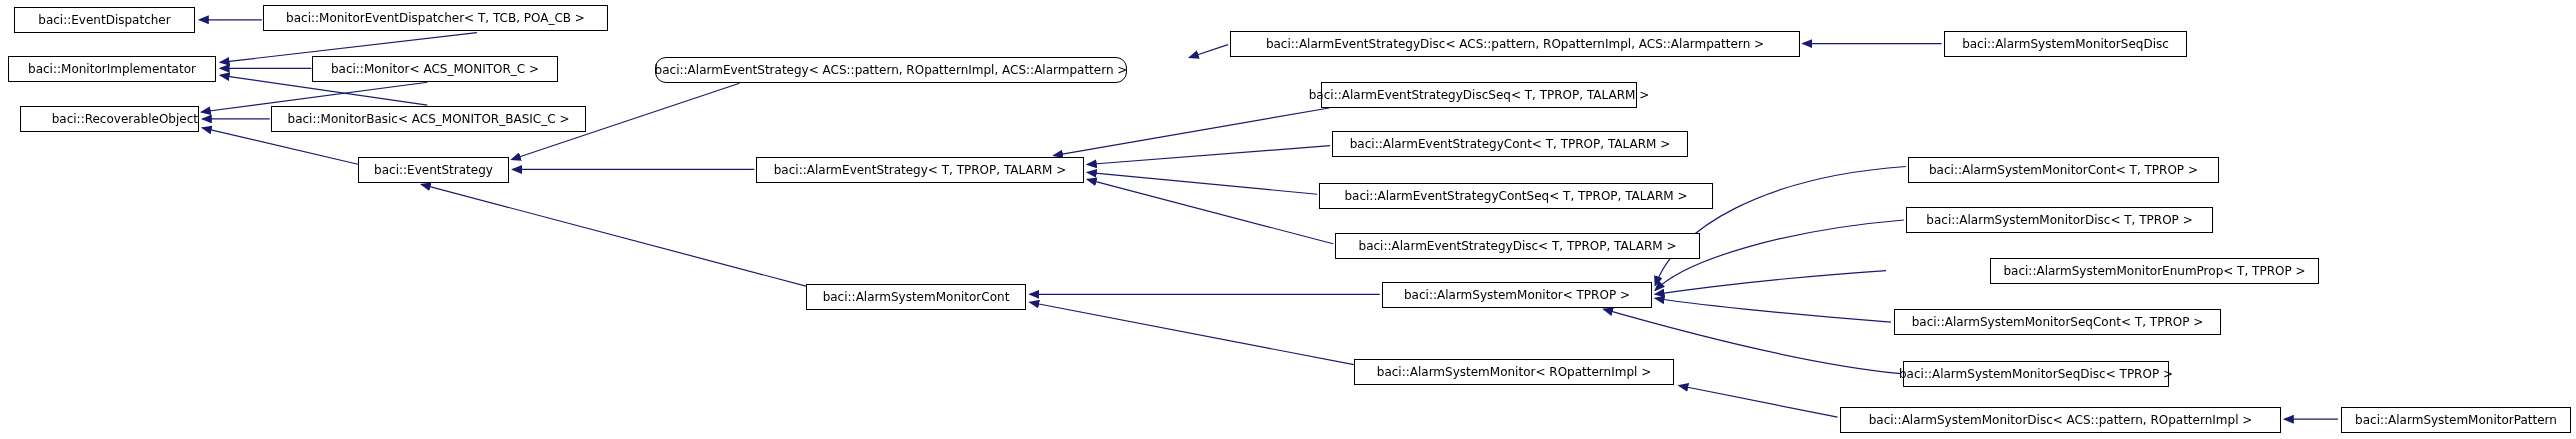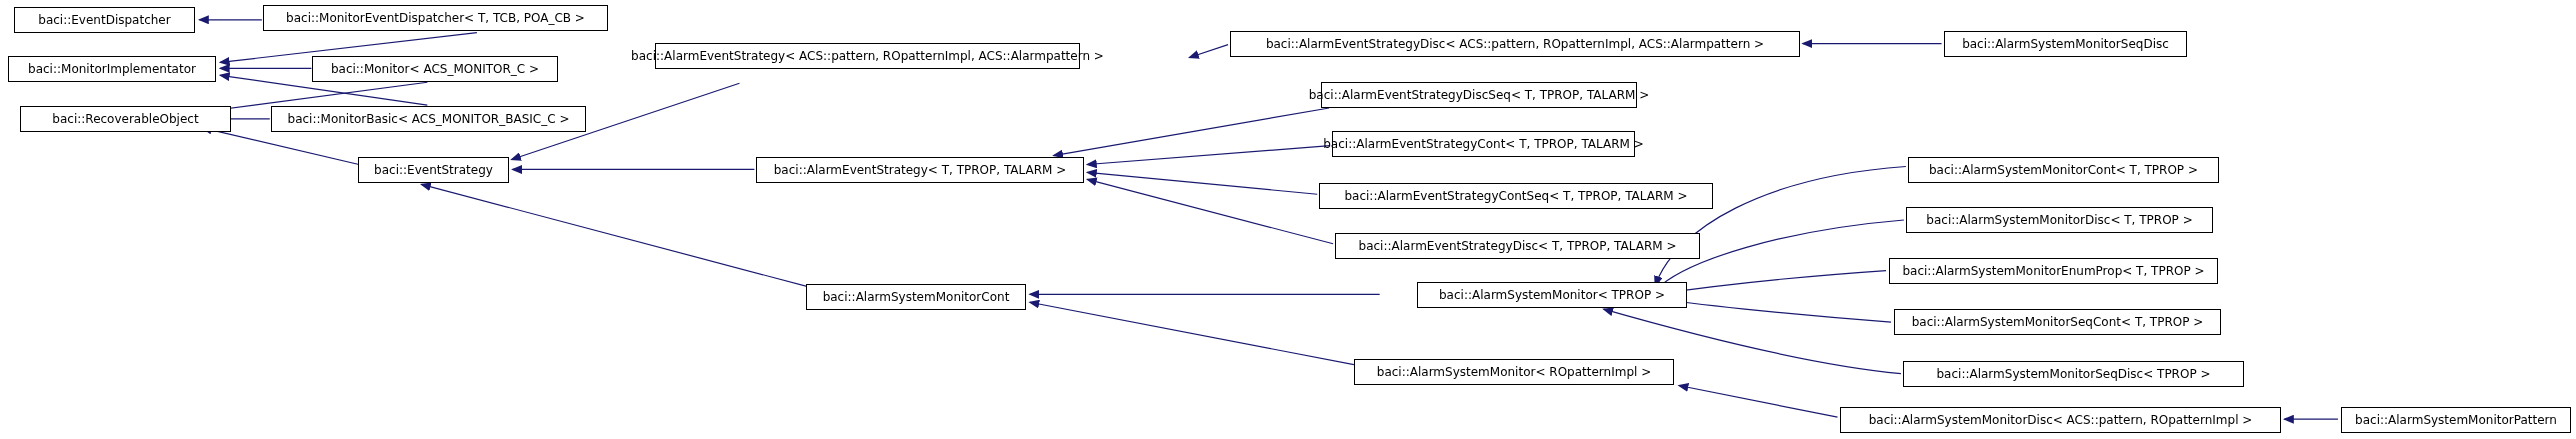--- a/index.html
+++ b/index.html
@@ -76,75 +76,75 @@
     </div>
     <div class="node" style="left: 263px; top: 5px; width: 345px;">
       <span>baci::MonitorEventDispatcher&lt; T, TCB, POA_CB &gt;</span>
     </div>
     <div class="node" style="left: 8px; top: 56px; width: 208px;">
       <span>baci::MonitorImplementator</span>
     </div>
     <div class="node" style="left: 312px; top: 56px; width: 246px;">
       <span>baci::Monitor&lt; ACS_MONITOR_C &gt;</span>
     </div>
-    <div class="node" style="left: 20px; top: 106px; width: 211px;">
+    <div class="node" style="left: 20px; top: 106px; width: 179px; justify-content: flex-end;">
       <span>baci::RecoverableObject</span>
     </div>
     <div class="node" style="left: 271px; top: 106px; width: 315px;">
       <span>baci::MonitorBasic&lt; ACS_MONITOR_BASIC_C &gt;</span>
     </div>
     <div class="node" style="left: 358px; top: 157px; width: 151px;">
       <span>baci::EventStrategy</span>
     </div>
-    <div class="node" style="left: 655px; top: 43px; width: 425px;">
+    <div class="node" style="left: 655px; top: 57px; width: 472px; border-radius: 11px;">
       <span>baci::AlarmEventStrategy&lt; ACS::pattern, ROpatternImpl, ACS::Alarmpattern &gt;</span>
     </div>
     <div class="node" style="left: 756px; top: 157px; width: 328px;">
       <span>baci::AlarmEventStrategy&lt; T, TPROP, TALARM &gt;</span>
     </div>
     <div class="node" style="left: 806px; top: 284px; width: 220px;">
       <span>baci::AlarmSystemMonitorCont</span>
     </div>
     <div class="node" style="left: 1354px; top: 359px; width: 320px;">
       <span>baci::AlarmSystemMonitor&lt; ROpatternImpl &gt;</span>
     </div>
     <div class="node" style="left: 1230px; top: 31px; width: 570px;">
       <span>baci::AlarmEventStrategyDisc&lt; ACS::pattern, ROpatternImpl, ACS::Alarmpattern &gt;</span>
     </div>
     <div class="node" style="left: 1321px; top: 82px; width: 316px;">
       <span>baci::AlarmEventStrategyDiscSeq&lt; T, TPROP, TALARM &gt;</span>
     </div>
-    <div class="node" style="left: 1332px; top: 131px; width: 303px;">
+    <div class="node" style="left: 1332px; top: 131px; width: 356px;">
       <span>baci::AlarmEventStrategyCont&lt; T, TPROP, TALARM &gt;</span>
     </div>
     <div class="node" style="left: 1319px; top: 183px; width: 394px;">
       <span>baci::AlarmEventStrategyContSeq&lt; T, TPROP, TALARM &gt;</span>
     </div>
     <div class="node" style="left: 1335px; top: 233px; width: 365px;">
       <span>baci::AlarmEventStrategyDisc&lt; T, TPROP, TALARM &gt;</span>
     </div>
-    <div class="node" style="left: 1382px; top: 282px; width: 270px; margin-left: 35px;">
+    <div class="node" style="left: 1382px; top: 282px; width: 270px;">
       <span>baci::AlarmSystemMonitor&lt; TPROP &gt;</span>
     </div>
     <div class="node" style="left: 1944px; top: 31px; width: 243px;">
       <span>baci::AlarmSystemMonitorSeqDisc</span>
     </div>
     <div class="node" style="left: 1908px; top: 157px; width: 311px;">
       <span>baci::AlarmSystemMonitorCont&lt; T, TPROP &gt;</span>
     </div>
     <div class="node" style="left: 1906px; top: 207px; width: 307px;">
       <span>baci::AlarmSystemMonitorDisc&lt; T, TPROP &gt;</span>
     </div>
-    <div class="node" style="left: 1889px; top: 258px; width: 329px;">
+    <div class="node" style="left: 1990px; top: 258px; width: 329px;">
       <span>baci::AlarmSystemMonitorEnumProp&lt; T, TPROP &gt;</span>
     </div>
     <div class="node" style="left: 1894px; top: 309px; width: 327px;">
       <span>baci::AlarmSystemMonitorSeqCont&lt; T, TPROP &gt;</span>
     </div>
-    <div class="node" style="left: 1903px; top: 361px; width: 341px;">
+    <div class="node" style="left: 1903px; top: 361px; width: 266px;">
       <span>baci::AlarmSystemMonitorSeqDisc&lt; TPROP &gt;</span>
     </div>
     <div class="node" style="left: 1840px; top: 407px; width: 441px;">
       <span>baci::AlarmSystemMonitorDisc&lt; ACS::pattern, ROpatternImpl &gt;</span>
     </div>
     <div class="node" style="left: 2341px; top: 407px; width: 230px;">
       <span>baci::AlarmSystemMonitorPattern</span>
     </div>
   </div>
 

